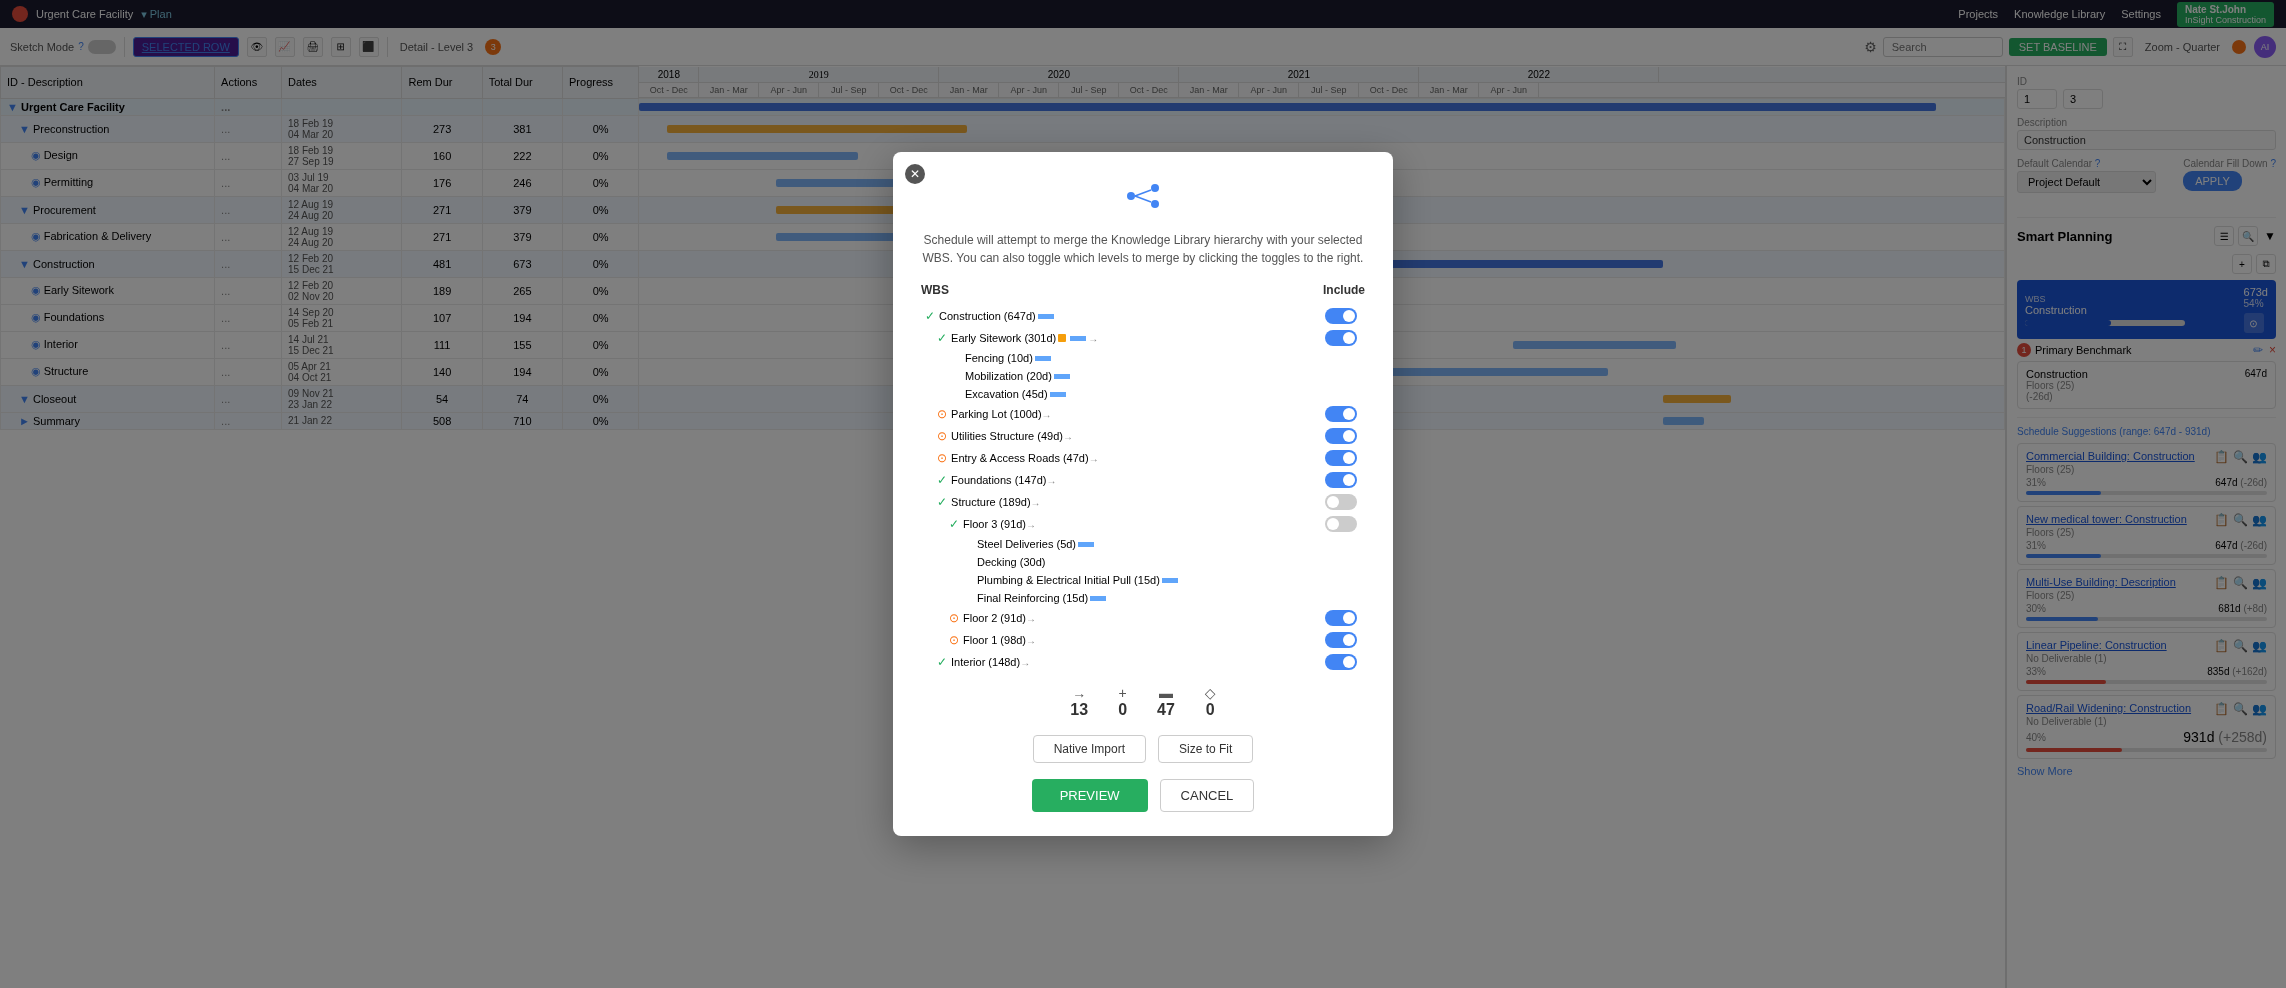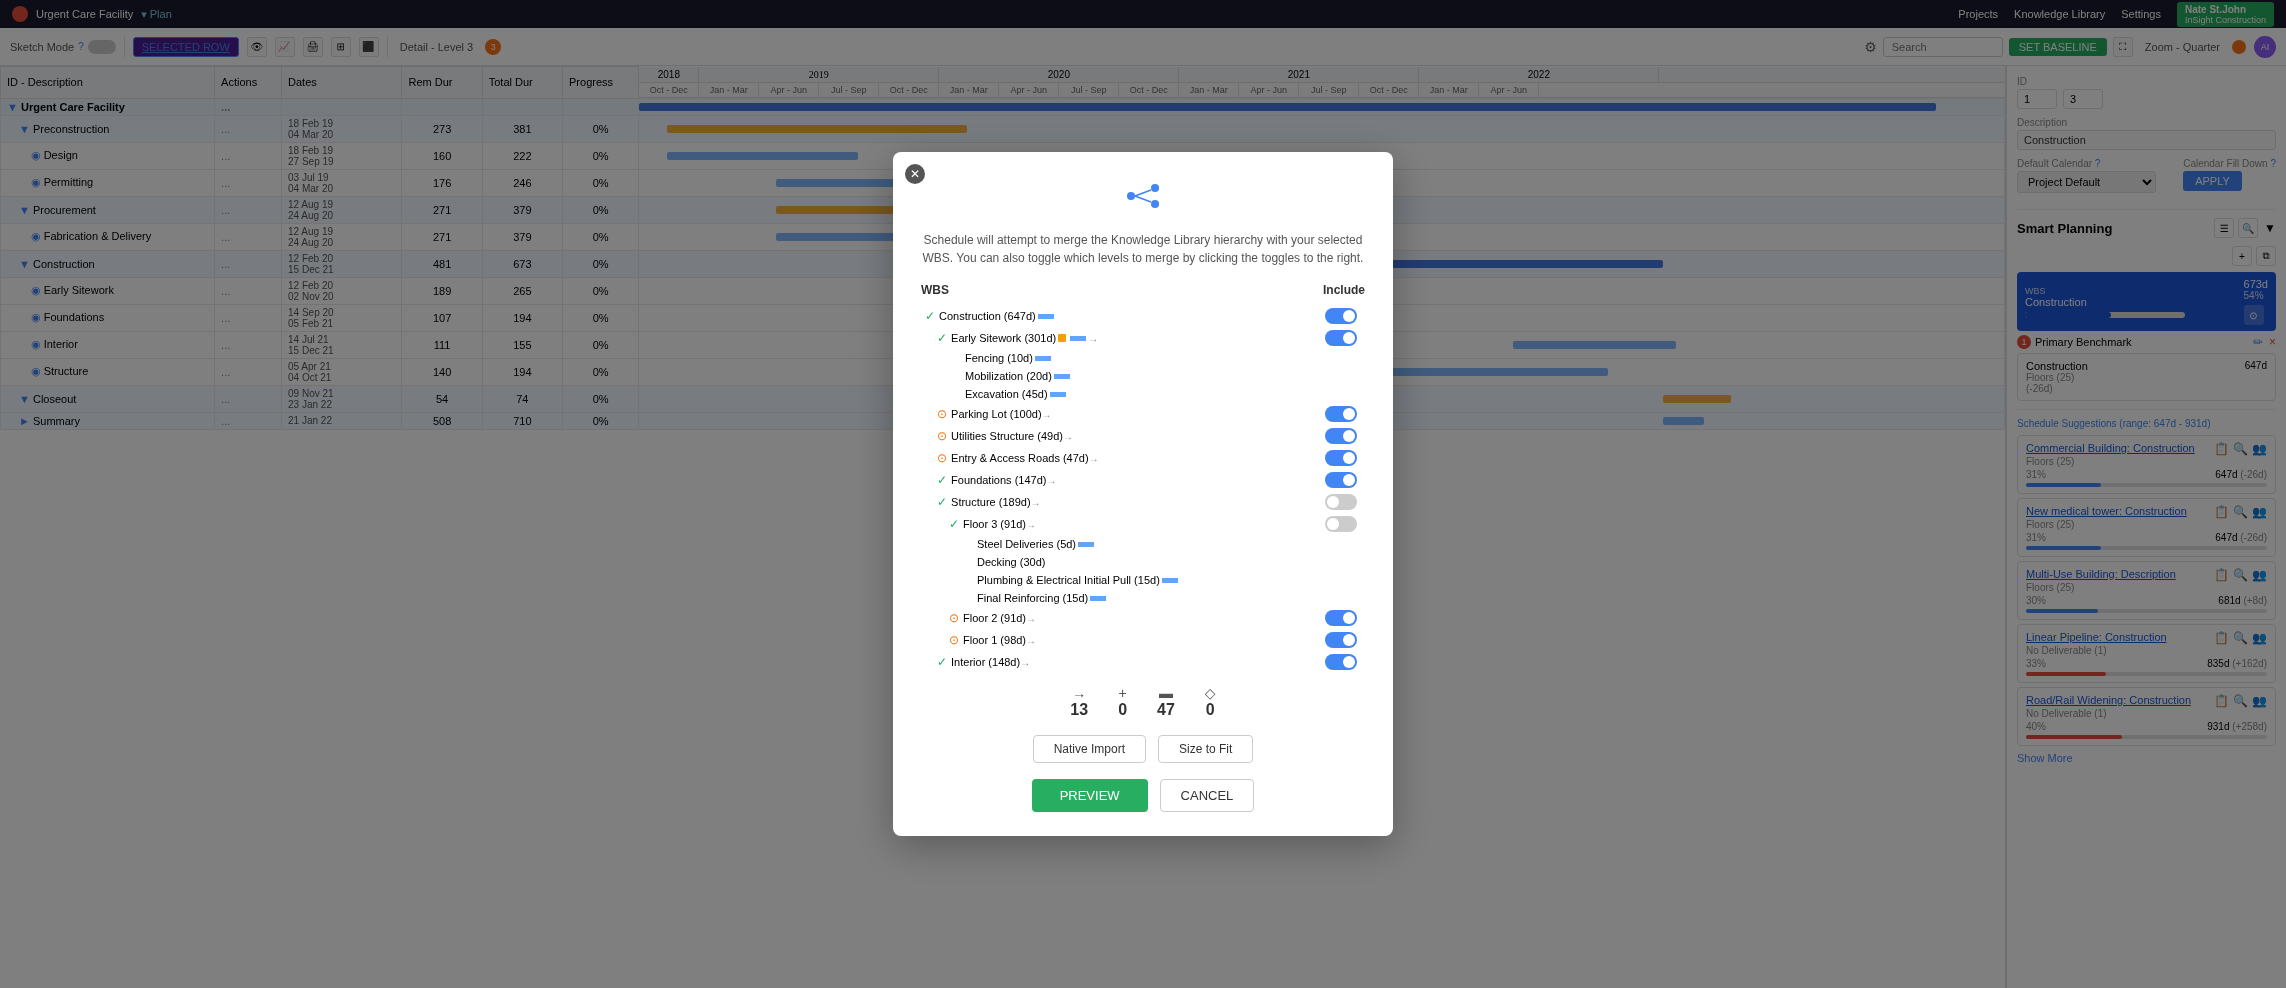--- a/index.html
+++ b/index.html
@@ -46,21 +46,21 @@
     .timeline-year { text-align: center; border-right: 1px solid #ddd; font-size: 10px; padding: 2px; font-weight: 500; }
     .timeline-quarters { display: flex; background: #f8f9fa; border-bottom: 1px solid #ddd; }
     .timeline-quarter { text-align: center; border-right: 1px solid #ddd; font-size: 9px; padding: 2px; color: #666; min-width: 60px; }
 
     
     .right-panel { width: 280px; background: #fff; border-left: 1px solid #ddd; overflow-y: auto; padding: 10px; }
     .field-row { margin-bottom: 8px; }
     .field-label { font-size: 10px; color: #888; margin-bottom: 2px; }
     .field-value { font-size: 11px; color: #333; border: 1px solid #ddd; padding: 3px 6px; border-radius: 3px; background: #f9f9f9; }
     .field-input { width: 100%; border: 1px solid #ddd; padding: 3px 6px; border-radius: 3px; font-size: 11px; }
-    .apply-btn { background: #4285f4; color: white; border: none; padding: 4px 12px; border-radius: 3px; cursor: pointer; font-size: 11px; }
+    .apply-btn { background: #4285f4; color: white; border: none; padding: 4px 12px; border-radius: 9px; cursor: pointer; font-size: 11px; }
     .smart-planning-header { display: flex; justify-content: space-between; align-items: center; margin-bottom: 8px; }
     .sp-icon { width: 20px; height: 20px; border: 1px solid #ddd; border-radius: 3px; display: flex; align-items: center; justify-content: center; font-size: 10px; cursor: pointer; }
     .wbs-item-blue { background: #1a56db; color: white; padding: 6px 8px; border-radius: 4px; margin-bottom: 4px; font-size: 11px; display: flex; justify-content: space-between; align-items: center; }
     .suggestion-item { border: 1px solid #e0e0e0; border-radius: 4px; padding: 6px 8px; margin-bottom: 4px; font-size: 10px; }
     .progress-mini { background: #e0e0e0; height: 4px; border-radius: 2px; margin-top: 3px; }
     .progress-mini-fill { height: 100%; border-radius: 2px; }
     .show-more { color: #4285f4; cursor: pointer; font-size: 11px; margin-top: 6px; }
     .divider { border: none; border-top: 1px solid #eee; margin: 8px 0; }
     .edit-icon { color: #4285f4; cursor: pointer; font-size: 12px; }
     .delete-icon { color: #e74c3c; cursor: pointer; font-size: 12px; }
@@ -375,21 +375,21 @@
       <div class="field-label">ID</div>
       <div style="display:flex; gap:6px;">
         <input class="field-input" type="text" value="1" style="width: 40px;">
         <input class="field-input" type="text" value="3" style="width: 40px;">
       </div>
     </div>
     <div class="field-row">
       <div class="field-label">Description</div>
       <div class="field-value">Construction</div>
     </div>
-    <div style="display:flex; gap:27px; margin-bottom:16px;">
+    <div style="display:flex; gap:27px; margin-bottom:24px;">
       <div style="flex:1;">
         <div class="field-label">
           <span>Default Calendar</span>
           <span style="color:#4285f4;">?</span>
         </div>
         <select class="field-input">
           <option>Project Default</option>
         </select>
       </div>
       <div>
@@ -534,21 +534,21 @@
         <span style="font-size:11px; font-weight:500; color:#1a56db; text-decoration:underline;">Road/Rail Widening: Construction</span>
         <div style="display:flex; gap:4px;">
           <span style="font-size:12px; color:#888; cursor:pointer;">📋</span>
           <span style="font-size:12px; color:#888; cursor:pointer;">🔍</span>
           <span style="font-size:12px; color:#888; cursor:pointer;">👥</span>
         </div>
       </div>
       <div style="color:#888; font-size:10px;">No Deliverable (1)</div>
       <div style="display:flex; justify-content:space-between; align-items:center; margin-top:2px;">
         <div style="font-size:10px; color:#888;">40%</div>
-        <div style="font-size:10px; font-weight:500;">931d <span style="color:#888;">(+258d)</span></div>
+        <div style="font-size:14px; font-weight:500;">931d <span style="color:#888;">(+258d)</span></div>
       </div>
       <div class="progress-mini">
               <div class="progress-mini-fill" style="width:40%; background:#e74c3c;"></div>
             </div>
     </div>
         </div>
       <div class="show-more">Show More</div>
     </div>
   </div>
 </div>

